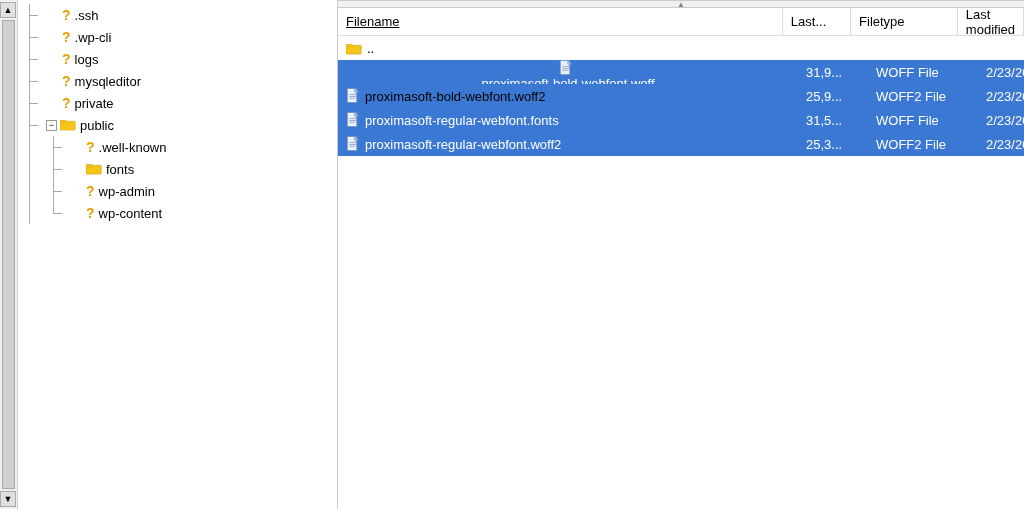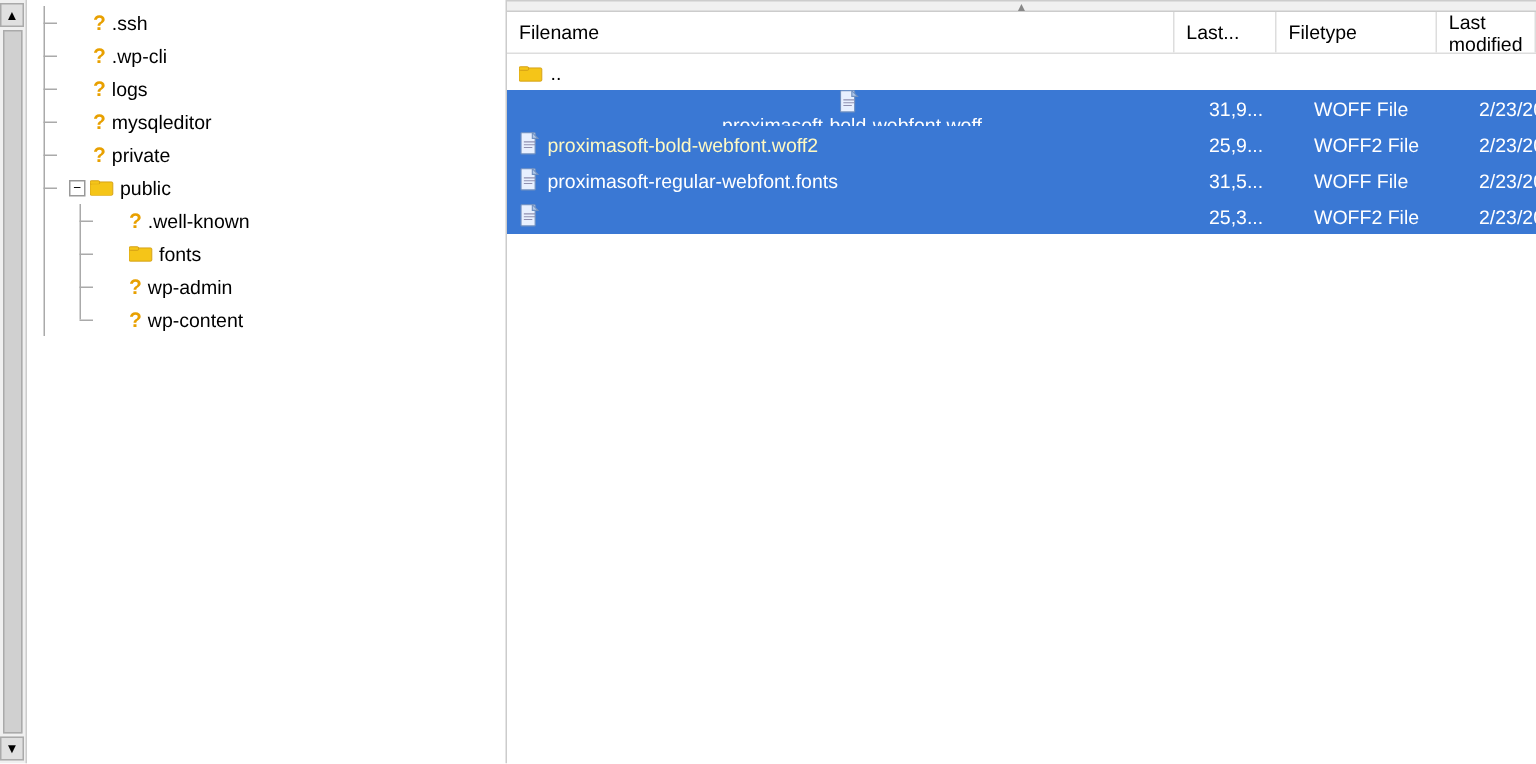--- a/index.html
+++ b/index.html
@@ -134,21 +134,21 @@
       font-weight: normal;
       color: #000;
       border-right: 1px solid #ddd;
       height: 100%;
       display: flex;
       align-items: center;
       cursor: pointer;
       user-select: none;
     }
 
-    .col-filename { width: 460px; }
+    .col-filename { width: 460px; text-decoration: underline; }
     .col-filesize { width: 70px; }
     .col-filetype { width: 110px; }
     .col-lastmod { flex: 1; }
 
     .file-rows {
       flex: 1;
       overflow-y: auto;
     }
 
     .file-row {
@@ -411,21 +411,21 @@
     <line x1="3" y1="9" x2="11" y2="9" stroke="#9090b0" stroke-width="0.8"></line>
     <line x1="3" y1="11" x2="9" y2="11" stroke="#9090b0" stroke-width="0.8"></line>
   </svg></span>
             <span>proximasoft-bold-webfont.woff</span>
     </div>
     <div class="cell cell-filesize" style="color:#fff;">31,9...</div>
     <div class="cell cell-filetype" style="color:#fff;">WOFF File</div>
     <div class="cell cell-lastmod" style="color:#fff;">2/23/2017 6:00:44 PM</div>
   </div>
         <div class="file-row selected">
-    <div class="cell cell-filename" style="color:#fef9c3;">
+    <div class="cell cell-filename" style="color:#000000;">
       <span class="file-icon doc-icon" style="width:14px; height:16px; margin-right:5px;"><svg viewBox="0 0 14 17" xmlns="http://www.w3.org/2000/svg">
     <rect x="1" y="0.5" width="10" height="15" rx="0.5" fill="#e8f0ff" stroke="#7090c0" stroke-width="0.8"></rect>
     <polygon points="9,0.5 13,4.5 9,4.5" fill="#b0c8e8" stroke="#7090c0" stroke-width="0.8"></polygon>
     <line x1="3" y1="7" x2="11" y2="7" stroke="#9090b0" stroke-width="0.8"></line>
     <line x1="3" y1="9" x2="11" y2="9" stroke="#9090b0" stroke-width="0.8"></line>
     <line x1="3" y1="11" x2="9" y2="11" stroke="#9090b0" stroke-width="0.8"></line>
   </svg></span>
             <span>proximasoft-bold-webfont.woff2</span>
     </div>
     <div class="cell cell-filesize" style="color:#fff;">25,9...</div>
@@ -449,20 +449,21 @@
   </div>
         <div class="file-row selected">
     <div class="cell cell-filename" style="color:#fff;">
       <span class="file-icon doc-icon" style="width:14px; height:16px; margin-right:5px;"><svg viewBox="0 0 14 17" xmlns="http://www.w3.org/2000/svg">
     <rect x="1" y="0.5" width="10" height="15" rx="0.5" fill="#e8f0ff" stroke="#7090c0" stroke-width="0.8"></rect>
     <polygon points="9,0.5 13,4.5 9,4.5" fill="#b0c8e8" stroke="#7090c0" stroke-width="0.8"></polygon>
     <line x1="3" y1="7" x2="11" y2="7" stroke="#9090b0" stroke-width="0.8"></line>
     <line x1="3" y1="9" x2="11" y2="9" stroke="#9090b0" stroke-width="0.8"></line>
     <line x1="3" y1="11" x2="9" y2="11" stroke="#9090b0" stroke-width="0.8"></line>
   </svg></span>
+            <span>proximasoft-regular-webfont.woff2</span>
     </div>
     <div class="cell cell-filesize" style="color:#fff;">25,3...</div>
     <div class="cell cell-filetype" style="color:#fff;">WOFF2 File</div>
     <div class="cell cell-lastmod" style="color:#fff;">2/23/2017 6:00:38 PM</div>
   </div>
       </div>
   </div>
 </div>
 
 </body></html>

